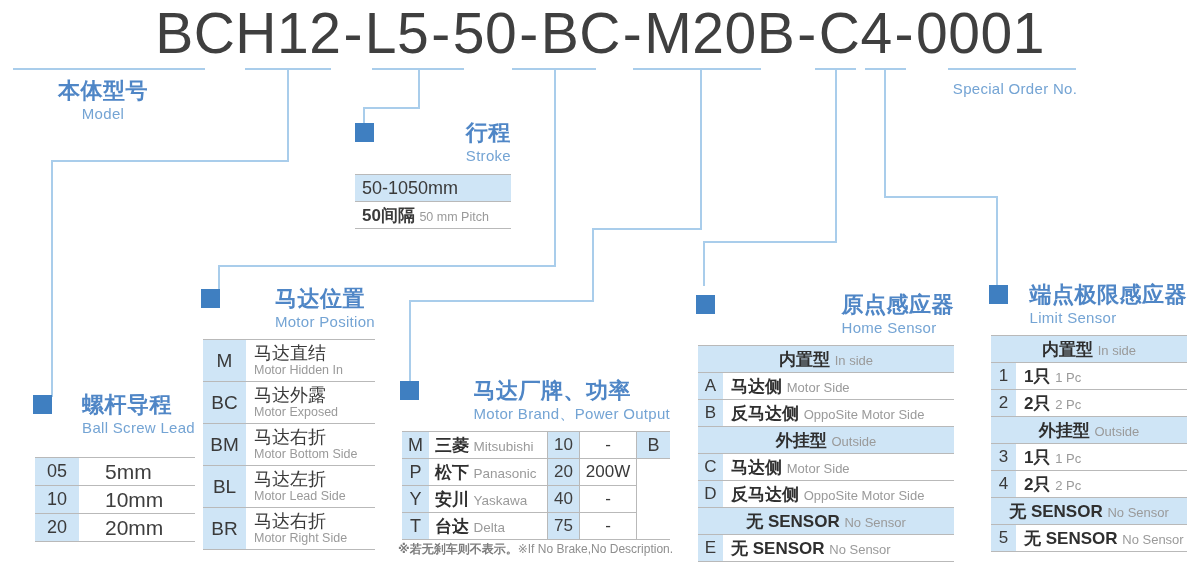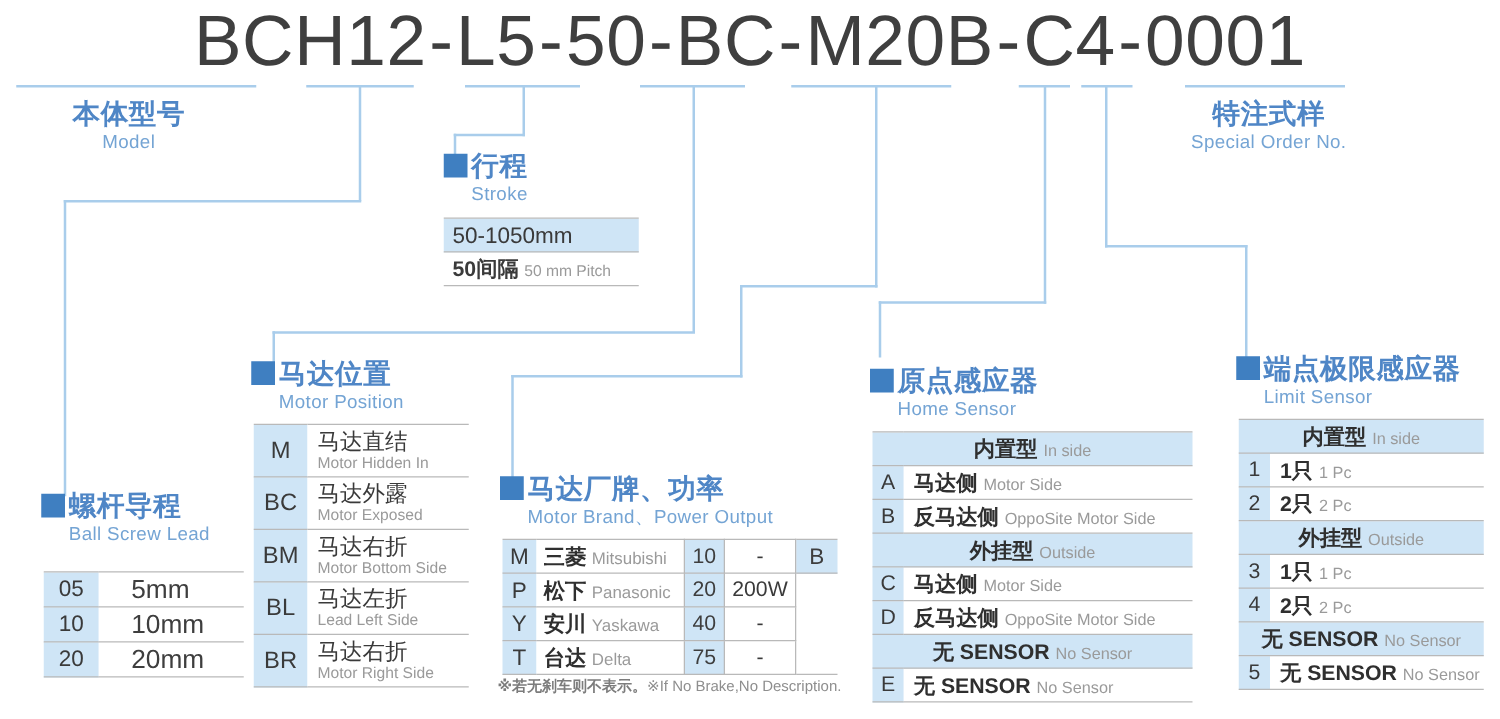--- a/index.html
+++ b/index.html
@@ -21,21 +21,21 @@
   #model-number .seg{display:inline-block;}
   #model-number .dash{display:inline-block;padding:0 2px;}
 
   
   .ul{position:absolute;height:2px;background:#a9cdeb;}
   .vline{position:absolute;width:2px;background:#a9cdeb;}
   .hline{position:absolute;height:2px;background:#a9cdeb;}
 
   
   .sec{position:absolute;}
-  .sec-head{display:flex;align-items:flex-start;}
+  .sec-head{display:flex;align-items:flex-start;justify-content:space-between;}
   .marker{width:19px;height:19px;background:#3f7fc1;flex:0 0 auto;margin-top:3px;}
   .sec-titles{margin-left:3px;}
   .cn{
     font-size:22px;line-height:25px;color:#4f86c6;font-weight:700;
     letter-spacing:.5px;white-space:nowrap;
   }
   .en{
     font-size:15px;line-height:19px;color:#74a4d4;font-weight:400;
     letter-spacing:.3px;white-space:nowrap;margin-top:1px;
   }
@@ -155,21 +155,20 @@
 
   <div class="sec" style="left:55px;top:78px;">
     <div class="sec-titles" style="text-align:center;">
       <div class="cn">本体型号</div>
       <div class="en">Model</div>
     </div>
   </div>
 
   <div class="sec" style="left:943px;top:78px;">
     <div class="sec-titles" style="text-align:center;width:138px;">
-      <div class="cn">特注式样</div>
       <div class="en">Special Order No.</div>
     </div>
   </div>
 
   <div class="sec" style="left:355px;top:120px;">
     <div class="sec-head">
       <div class="marker"></div>
       <div class="sec-titles">
         <div class="cn">行程</div>
         <div class="en">Stroke</div>
@@ -246,21 +245,21 @@
           <td class="code">BM</td>
           <td class="val">
             <div class="v-cn">马达右折</div>
             <div class="v-en">Motor Bottom Side</div>
           </td>
         </tr>
           <tr>
           <td class="code">BL</td>
           <td class="val">
             <div class="v-cn">马达左折</div>
-            <div class="v-en">Lead Left Side</div>
+            <div class="v-en">Motor Lead Side</div>
           </td>
         </tr>
           <tr>
           <td class="code">BR</td>
           <td class="val">
             <div class="v-cn">马达右折</div>
             <div class="v-en">Motor Right Side</div>
           </td>
         </tr>
         </tbody>

